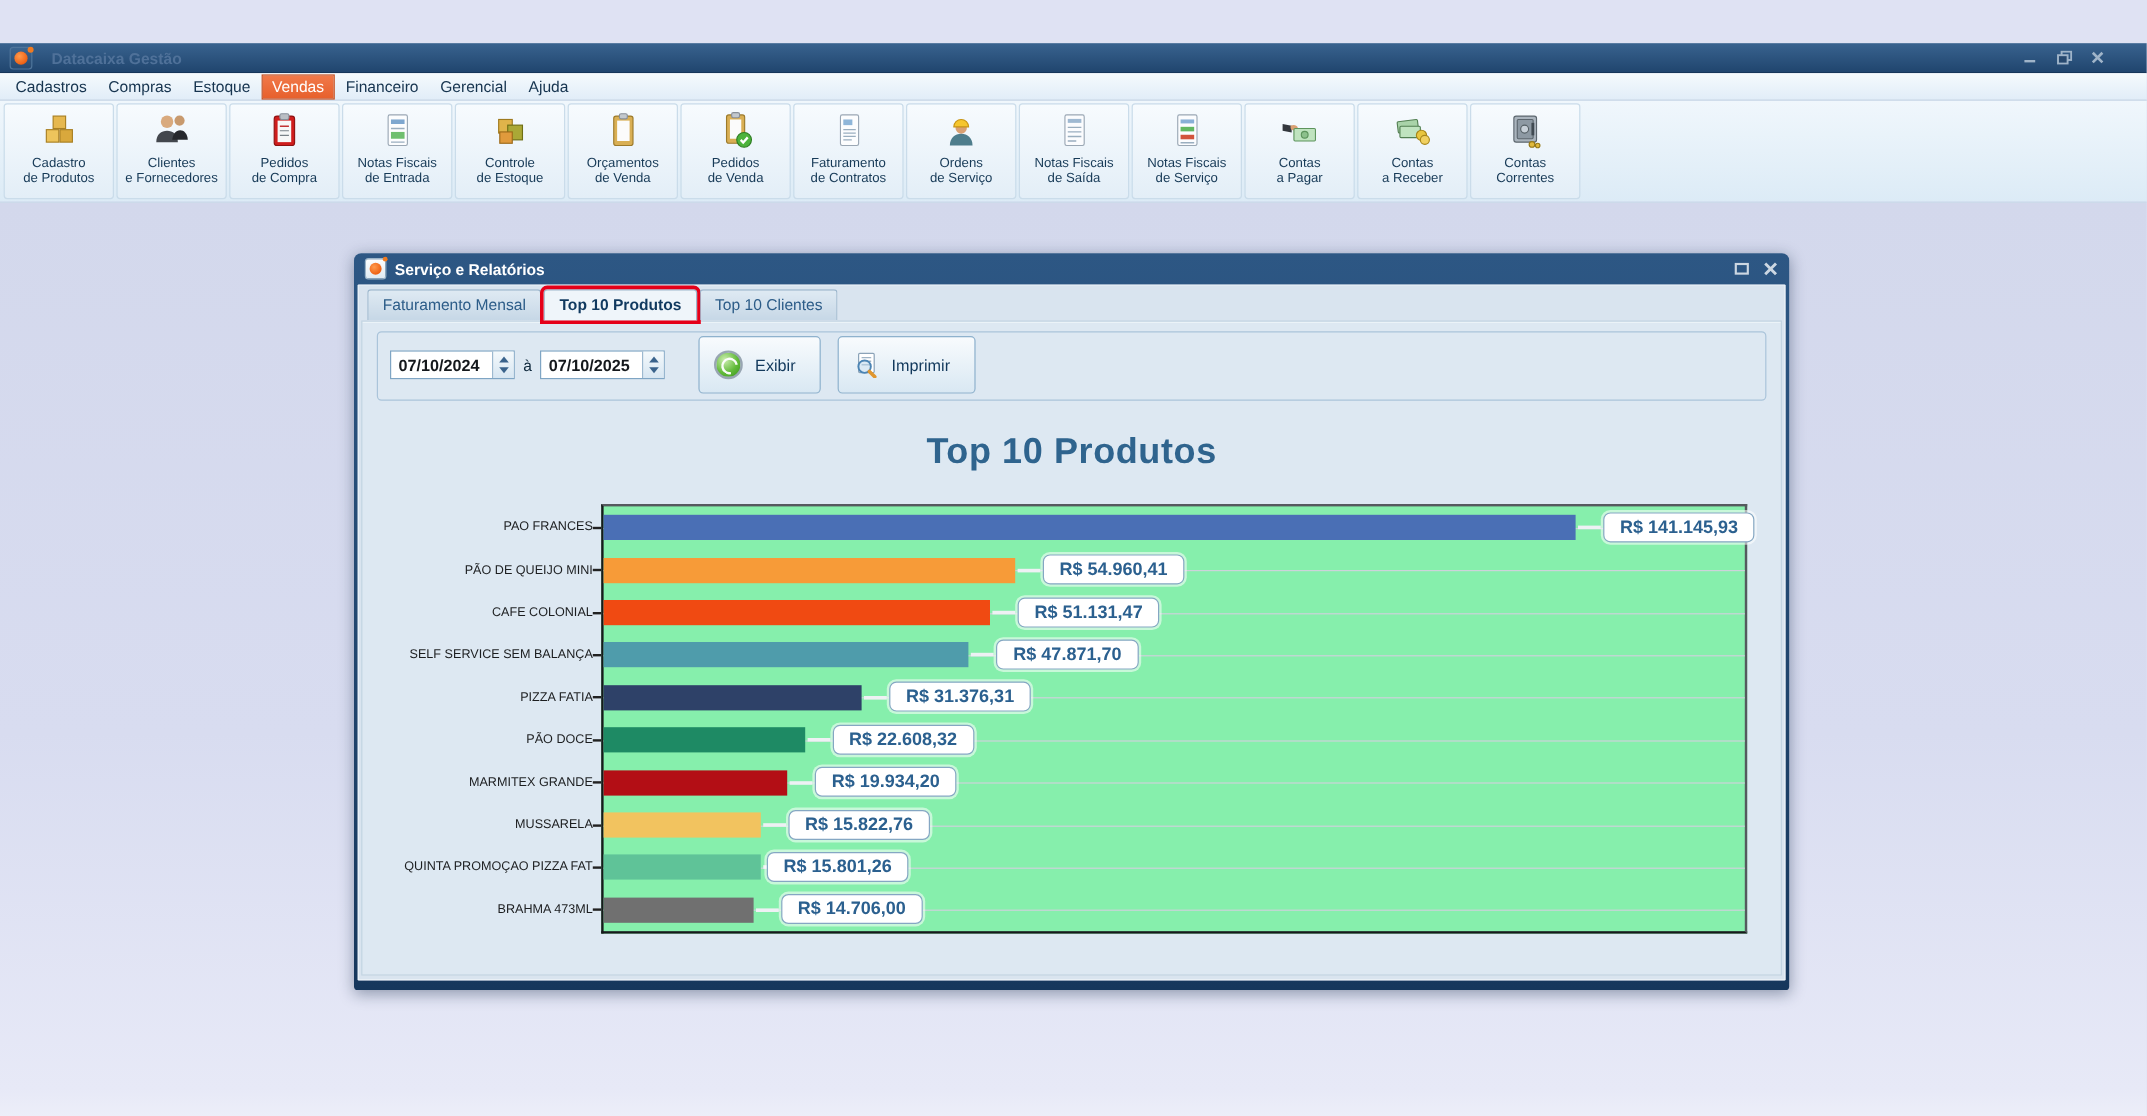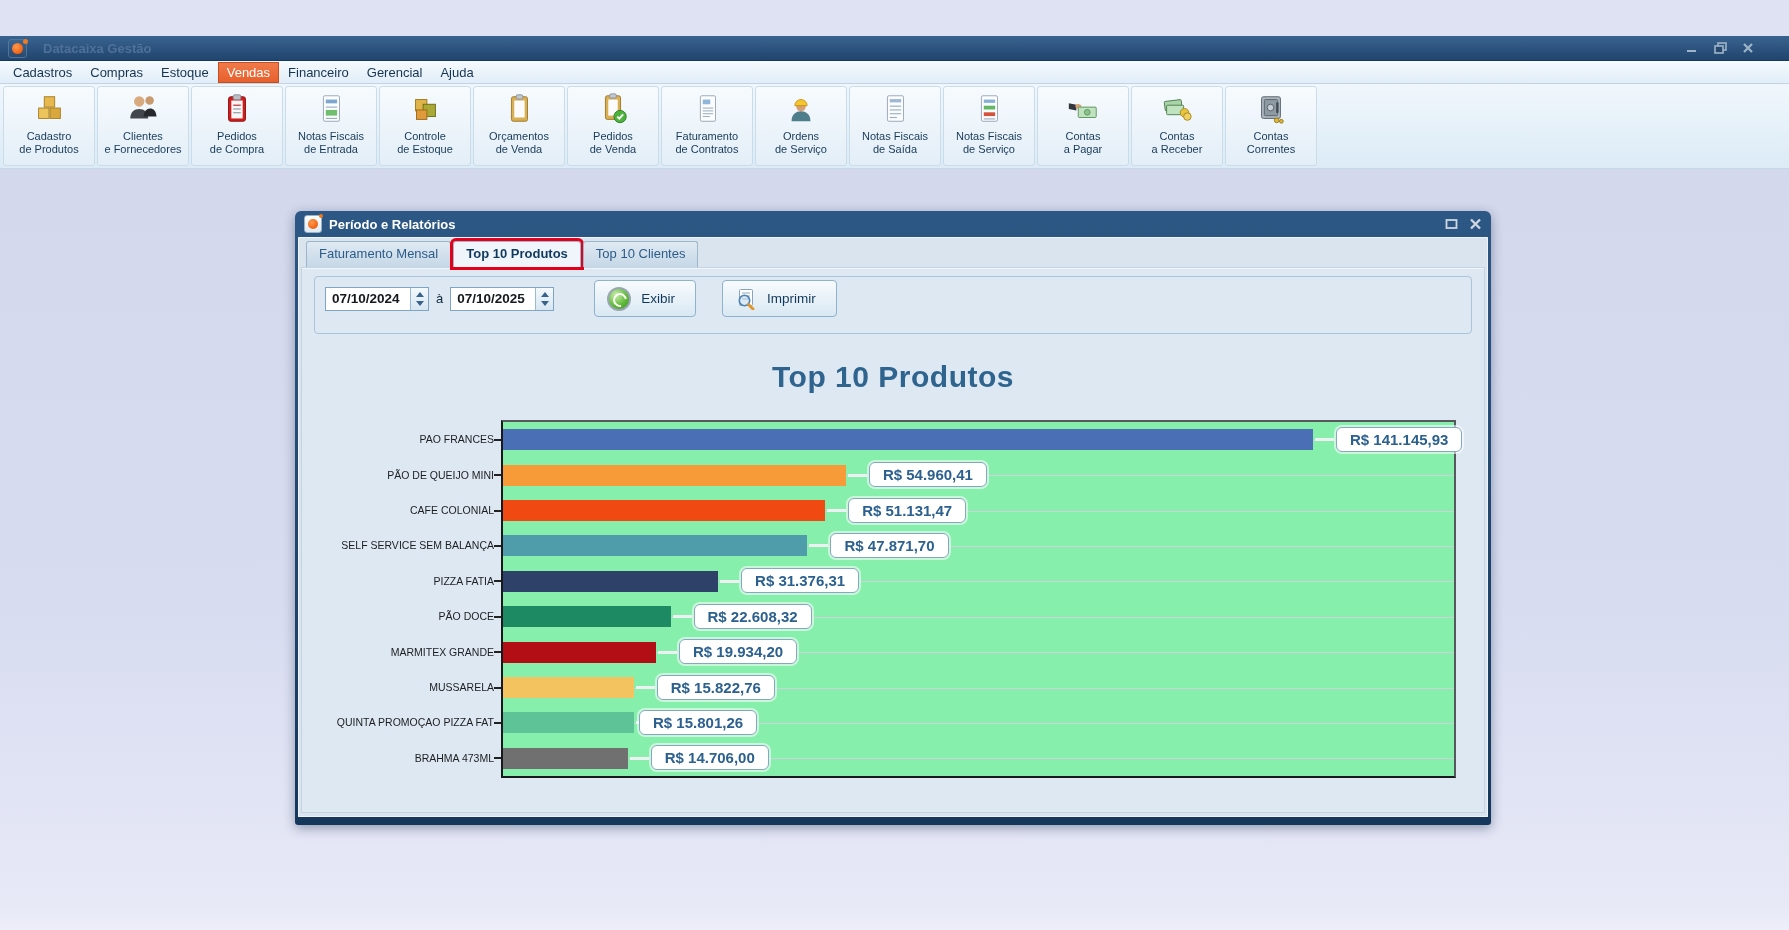--- a/index.html
+++ b/index.html
@@ -83,23 +83,23 @@
   .date-field{display:flex;align-items:stretch;width:104px;height:24px;background:#fff;border:1px solid #7fa5c4;
     font-weight:bold;font-size:13.5px;color:#14181c;box-sizing:border-box;}
   .date-text{flex:1;display:flex;align-items:center;padding-left:6px;}
   .spinner{width:17px;background:linear-gradient(#f4f9fc,#d7e6f2);border-left:1px solid #9db9d0;
     display:flex;flex-direction:column;align-items:center;justify-content:center;gap:4px;cursor:default;}
   .arrow-up{width:0;height:0;border-left:4px solid transparent;border-right:4px solid transparent;border-bottom:5px solid #3a638c;}
   .arrow-down{width:0;height:0;border-left:4px solid transparent;border-right:4px solid transparent;border-top:5px solid #3a638c;}
   .a-label{font-size:13px;color:#10293d;margin:0 7px;}
   .btnrow-gap{width:28px;}
   .btn{
-    height:37px;display:flex;align-items:center;gap:10px;padding:0 20px 0 12px;margin-right:14px;
+    height:48px;display:flex;align-items:center;gap:10px;padding:0 20px 0 12px;margin-right:14px;
     background:linear-gradient(#f8fbfd,#d9e8f3);border:1px solid #8fb2cd;border-radius:4px;
-    font-family:"Liberation Sans",sans-serif;font-size:13.5px;color:#12395c;cursor:default;margin-left:12px;
+    font-family:"Liberation Sans",sans-serif;font-size:13.5px;color:#12395c;cursor:default;
   }
   .exibir-icon{width:24px;height:24px;border-radius:50%;
     background:radial-gradient(circle at 35% 30%,#cdeeb0,#62bb3a 55%,#379218);
     border:2px solid #98a6b2;box-sizing:border-box;position:relative;}
   .exibir-icon::after{content:"";position:absolute;left:4px;top:4px;width:10px;height:10px;border-radius:50%;
     border:2px solid rgba(255,255,255,.95);border-right-color:transparent;transform:rotate(35deg);}
   
   .chart-title{position:absolute;top:92px;left:0;width:100%;text-align:center;
     font-size:30px;font-weight:bold;color:#2f648e;letter-spacing:.5px;}
   .plot-area{
@@ -323,21 +323,21 @@
       </div>
     </div>
 
   <div class="desktop">
 
     <div class="dialog">
       <div class="dlg-titlebar">
         <span class="dlg-badge">
             <span class="app-dot"></span>
           </span>
-        <span>Período e Relatórios</span>
+        <span>Serviço e Relatórios</span>
         <div class="dlg-controls">
           <span class="wc">
             <svg width="13" height="12" viewBox="0 0 13 12">
                 <rect x="1.5" y="2" width="10" height="8" fill="none" stroke="#ccd7e2" stroke-width="1.8"></rect>
               </svg>
           </span>
           <span class="wc">
             <svg width="13" height="12" viewBox="0 0 13 12">
                 <path d="M2 1.5l9 9M11 1.5l-9 9" stroke="#ccd7e2" stroke-width="2.4"></path>
               </svg>

